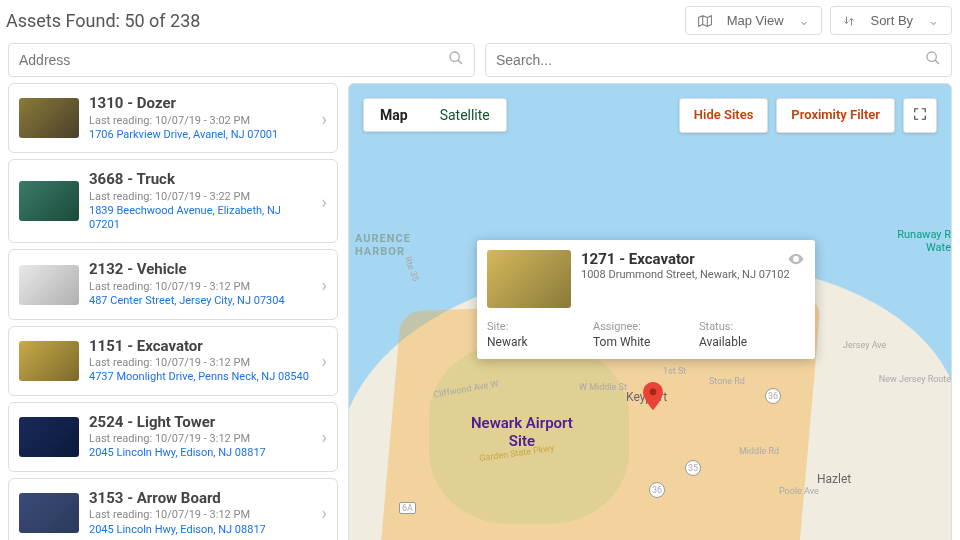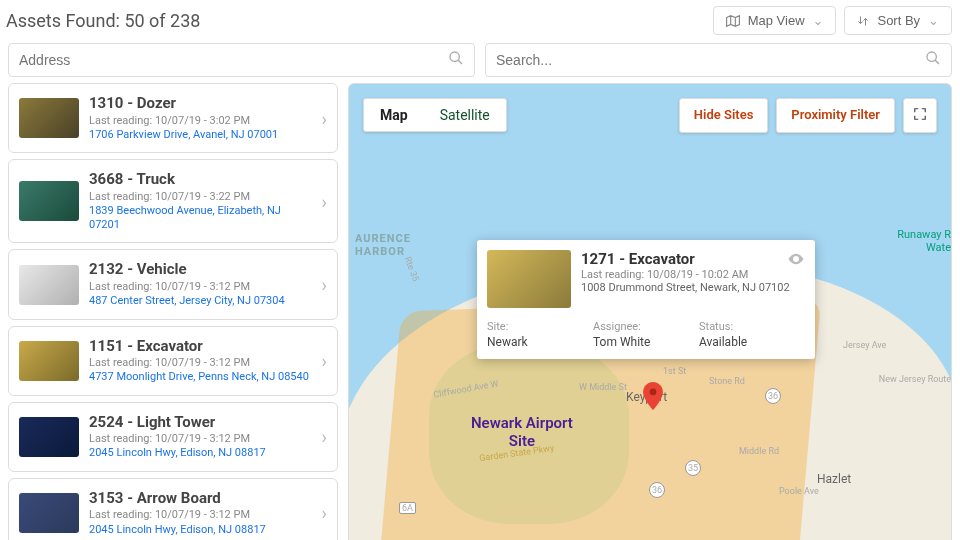--- a/index.html
+++ b/index.html
@@ -1,20 +1,20 @@
 <!DOCTYPE html>
 <html><head>
 <meta charset="utf-8">
 <style>
   * { box-sizing: border-box; margin: 0; padding: 0; }
   body { font-family: -apple-system, BlinkMacSystemFont, "Segoe UI", Roboto, Arial, sans-serif; background: #fff; color: #333; width: 960px; height: 540px; overflow: hidden; }
   .header { display: flex; justify-content: space-between; align-items: center; padding: 6px 8px 8px 6px; }
   .header h1 { font-size: 18px; font-weight: 400; color: #555; }
   .header-controls { display: flex; gap: 8px; }
-  .btn { background: #fff; border: 1px solid #ddd; border-radius: 4px; padding: 6px 12px; font-size: 13px; color: #666; display: flex; align-items: center; gap: 8px; cursor: pointer; }
+  .btn { background: #fff; border: 1px solid #ddd; border-radius: 4px; padding: 6px 12px; font-size: 13px; color: #666; display: flex; align-items: center; gap: 15px; cursor: pointer; }
   .main { display: flex; gap: 10px; padding: 0 8px; height: 494px; }
   .left { width: 330px; display: flex; flex-direction: column; gap: 6px; }
   .right { flex: 1; position: relative; }
   .search-row { display: flex; gap: 10px; padding: 0 8px 6px; }
   .searchbox { flex: 1; display: flex; align-items: center; border: 1px solid #ddd; border-radius: 4px; padding: 6px 10px; background: #fff; }
   .searchbox input { border: none; outline: none; flex: 1; font-size: 14px; color: #888; background: transparent; }
   .searchbox .sicon { color: #aaa; }
   .left-search { width: 330px; }
   .addr-search { flex: 1; }
   .list { display: flex; flex-direction: column; gap: 6px; overflow-y: auto; }
@@ -212,21 +212,20 @@
               <path d="M3 9V3h6 M21 9V3h-6 M3 15v6h6 M21 15v6h-6"></path>
             </svg>
         </div>
       </div>
 
       <div class="popup">
         <div class="popup-top">
           <div class="popup-thumb"></div>
           <div style="flex:1">
             <div class="popup-title">1271 - Excavator</div>
-            <div class="popup-sub">Last reading: 10/08/19 - 10:02 AM</div>
             <div class="popup-link">1008 Drummond Street, Newark, NJ 07102</div>
           </div>
           <span class="eye">
             <svg width="18" height="18" viewBox="0 0 24 24" fill="currentColor">
                 <path d="M12 5C6 5 2 12 2 12s4 7 10 7 10-7 10-7-4-7-10-7zm0 11a4 4 0 110-8 4 4 0 010 8z"></path>
               </svg>
           </span>
         </div>
         <div class="popup-grid">
           <div class="popup-col">

